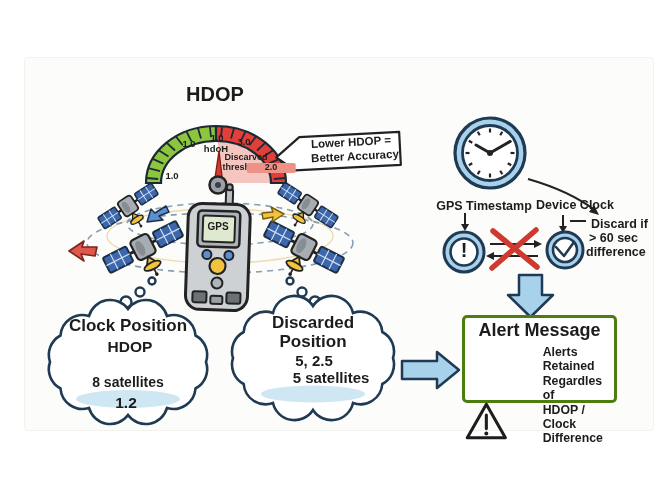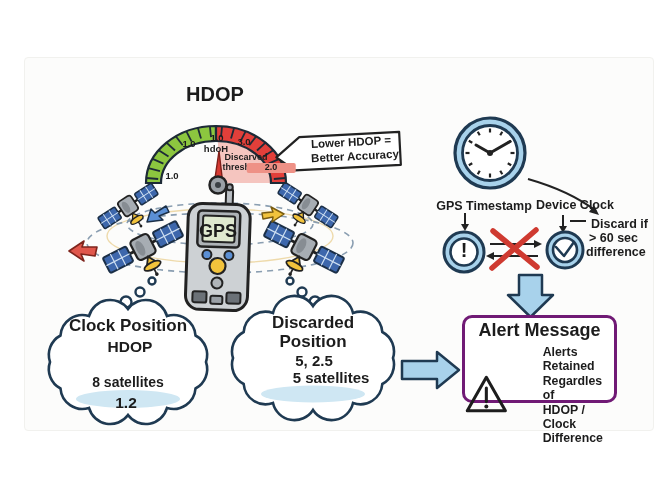--- a/index.html
+++ b/index.html
@@ -6,23 +6,23 @@
   #stage{position:relative;width:670px;height:442px;background:#ffffff;overflow:hidden;
          font-family:"Liberation Sans",sans-serif;}
   .photo{position:absolute;left:24px;top:57px;width:628px;height:372px;background:#fcfcfb;
          border:1px solid #f1f1ee;border-radius:4px;}
   svg.art{position:absolute;left:0;top:0;z-index:1;}
   .t{position:absolute;z-index:2;color:#1c1c1c;white-space:nowrap;line-height:1.08;}
   .ctr{transform:translateX(-50%);text-align:center;}
   .tilt{transform:translateX(-50%) rotate(-3deg);text-align:center;}
   .chip{background:#ee9186;border-radius:2px;padding:0 18px;}
   .alertbox{position:absolute;z-index:2;left:462px;top:315px;width:149px;height:82px;
-            background:#fff;border:3px solid #701a75;border-radius:10px;}
+            background:#fff;border:3px solid #4d7c0f;border-radius:5px;}
   .alertbox .atitle{text-align:center;font-size:18px;font-weight:700;color:#1c1c1c;margin-top:2px;}
-  .alertbox .arow{display:flex;align-items:center;margin-top:1px;gap:32px;}
+  .alertbox .arow{display:flex;align-items:flex-end;margin-top:1px;gap:32px;}
   .alertbox .abody{font-size:12.3px;font-weight:600;color:#1c1c1c;line-height:14.4px;margin-left:3px;margin-top:3px;}
 </style>
 </head>
 <body>
 
 <div id="stage">
   <div class="photo"></div>
 
   <svg class="art" width="670" height="502" viewBox="0 0 670 502">
     <defs>
@@ -196,21 +196,21 @@
   <div class="t ctr" style="left:217px;top:133px;font-size:9.5px;font-weight:600;">1.0</div>
   <div class="t ctr" style="left:216px;top:144px;font-size:9.5px;font-weight:600;">hdoH</div>
   <div class="t ctr" style="left:244px;top:137px;font-size:9.5px;font-weight:600;">3.0</div>
   <div class="t ctr" style="left:246px;top:153px;font-size:9px;font-weight:600;">Discarved</div>
   <div class="t ctr" style="left:243px;top:163px;font-size:9px;font-weight:600;">threshold</div>
   <div class="t ctr chip" style="left:271px;top:163px;font-size:9px;font-weight:700;">2.0</div>
 
   <div class="t tilt" style="left:351px;top:136px;font-size:11.5px;font-weight:600;">Lower HDOP =</div>
   <div class="t tilt" style="left:355px;top:150px;font-size:11.5px;font-weight:600;">Better Accuracy</div>
 
-  <div class="t ctr" style="left:218px;top:222px;font-size:18px;font-weight:700;">GPS</div>
+  <div class="t ctr" style="left:218px;top:222px;font-size:10px;font-weight:700;">GPS</div>
 
   <div class="t ctr" style="left:128px;top:317px;font-size:17px;font-weight:700;">Clock Position</div>
   <div class="t ctr" style="left:130px;top:339px;font-size:15.5px;font-weight:600;">HDOP</div>
   <div class="t ctr" style="left:126px;top:357px;font-size:15.5px;font-weight:600;margin-top:38px;">1.2</div>
   <div class="t ctr" style="left:128px;top:375px;font-size:14px;font-weight:700;">8 satellites</div>
 
   <div class="t ctr" style="left:313px;top:314px;font-size:17px;font-weight:700;">Discarded</div>
   <div class="t ctr" style="left:313px;top:333px;font-size:17px;font-weight:700;">Position</div>
   <div class="t ctr" style="left:314px;top:353px;font-size:15px;font-weight:600;text-align:center;">5, 2.5</div>
   <div class="t ctr" style="left:312px;top:370px;font-size:15px;font-weight:700;padding-left:38px;">5 satellites</div>

